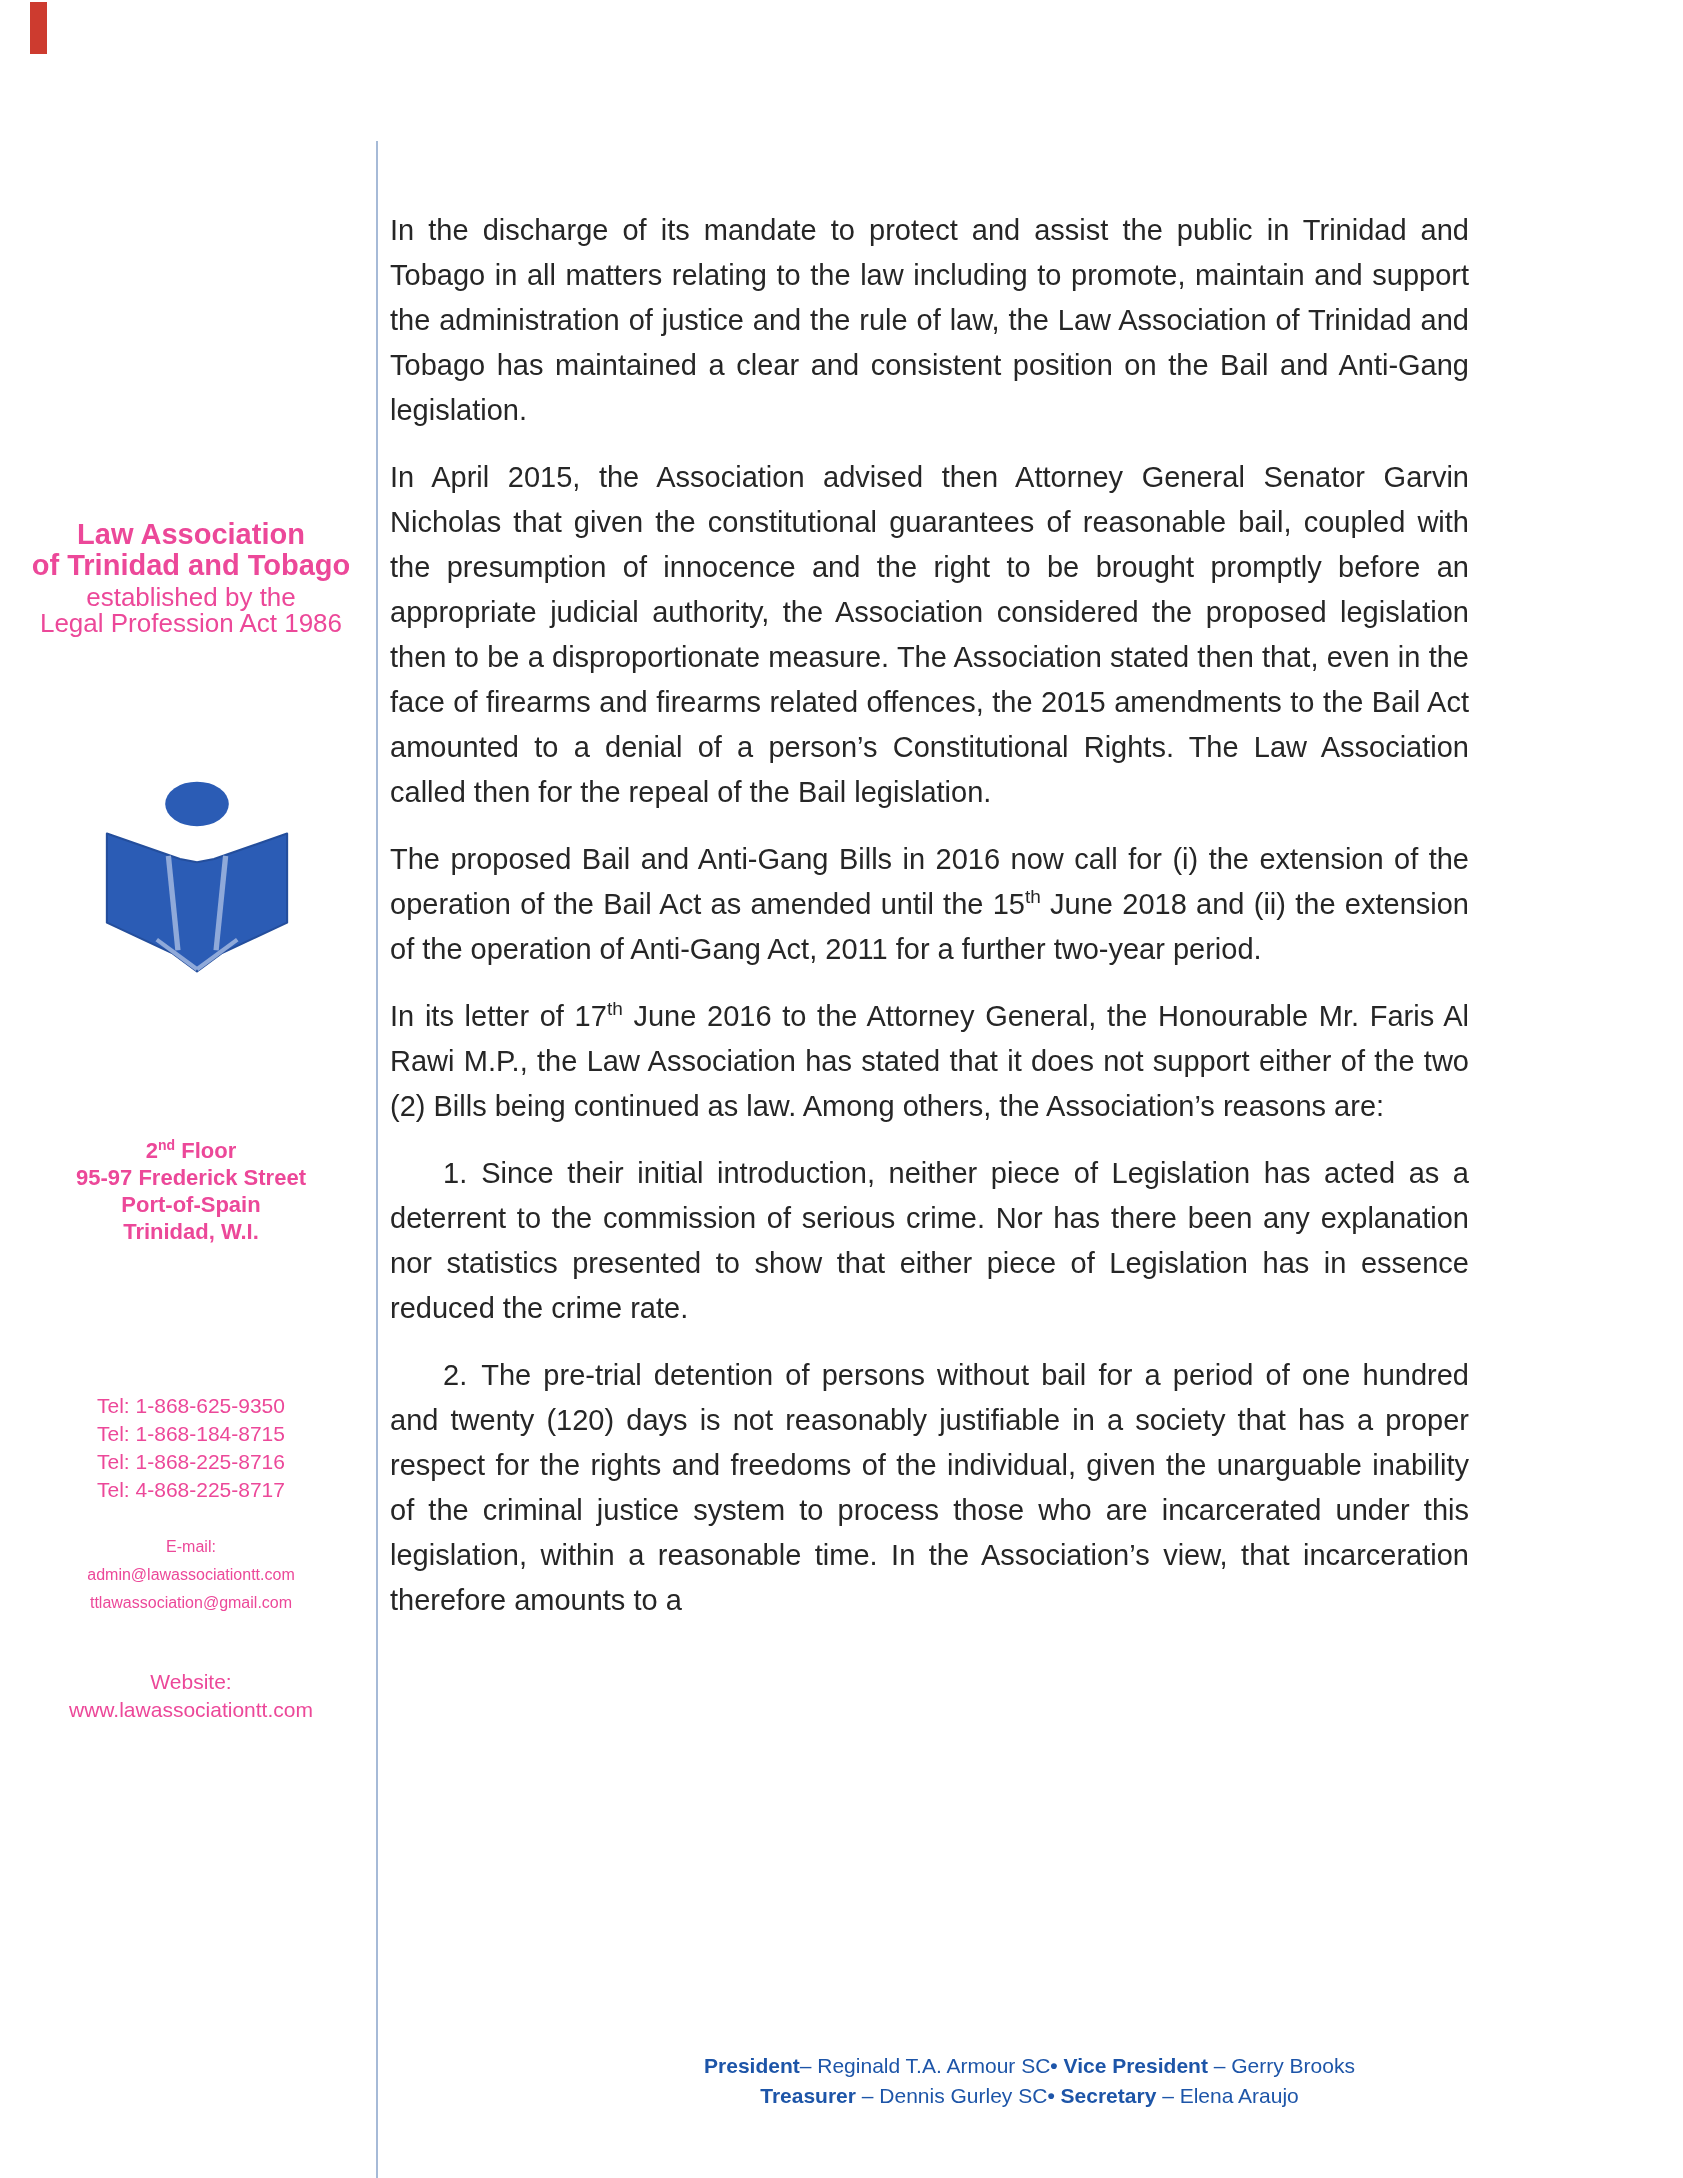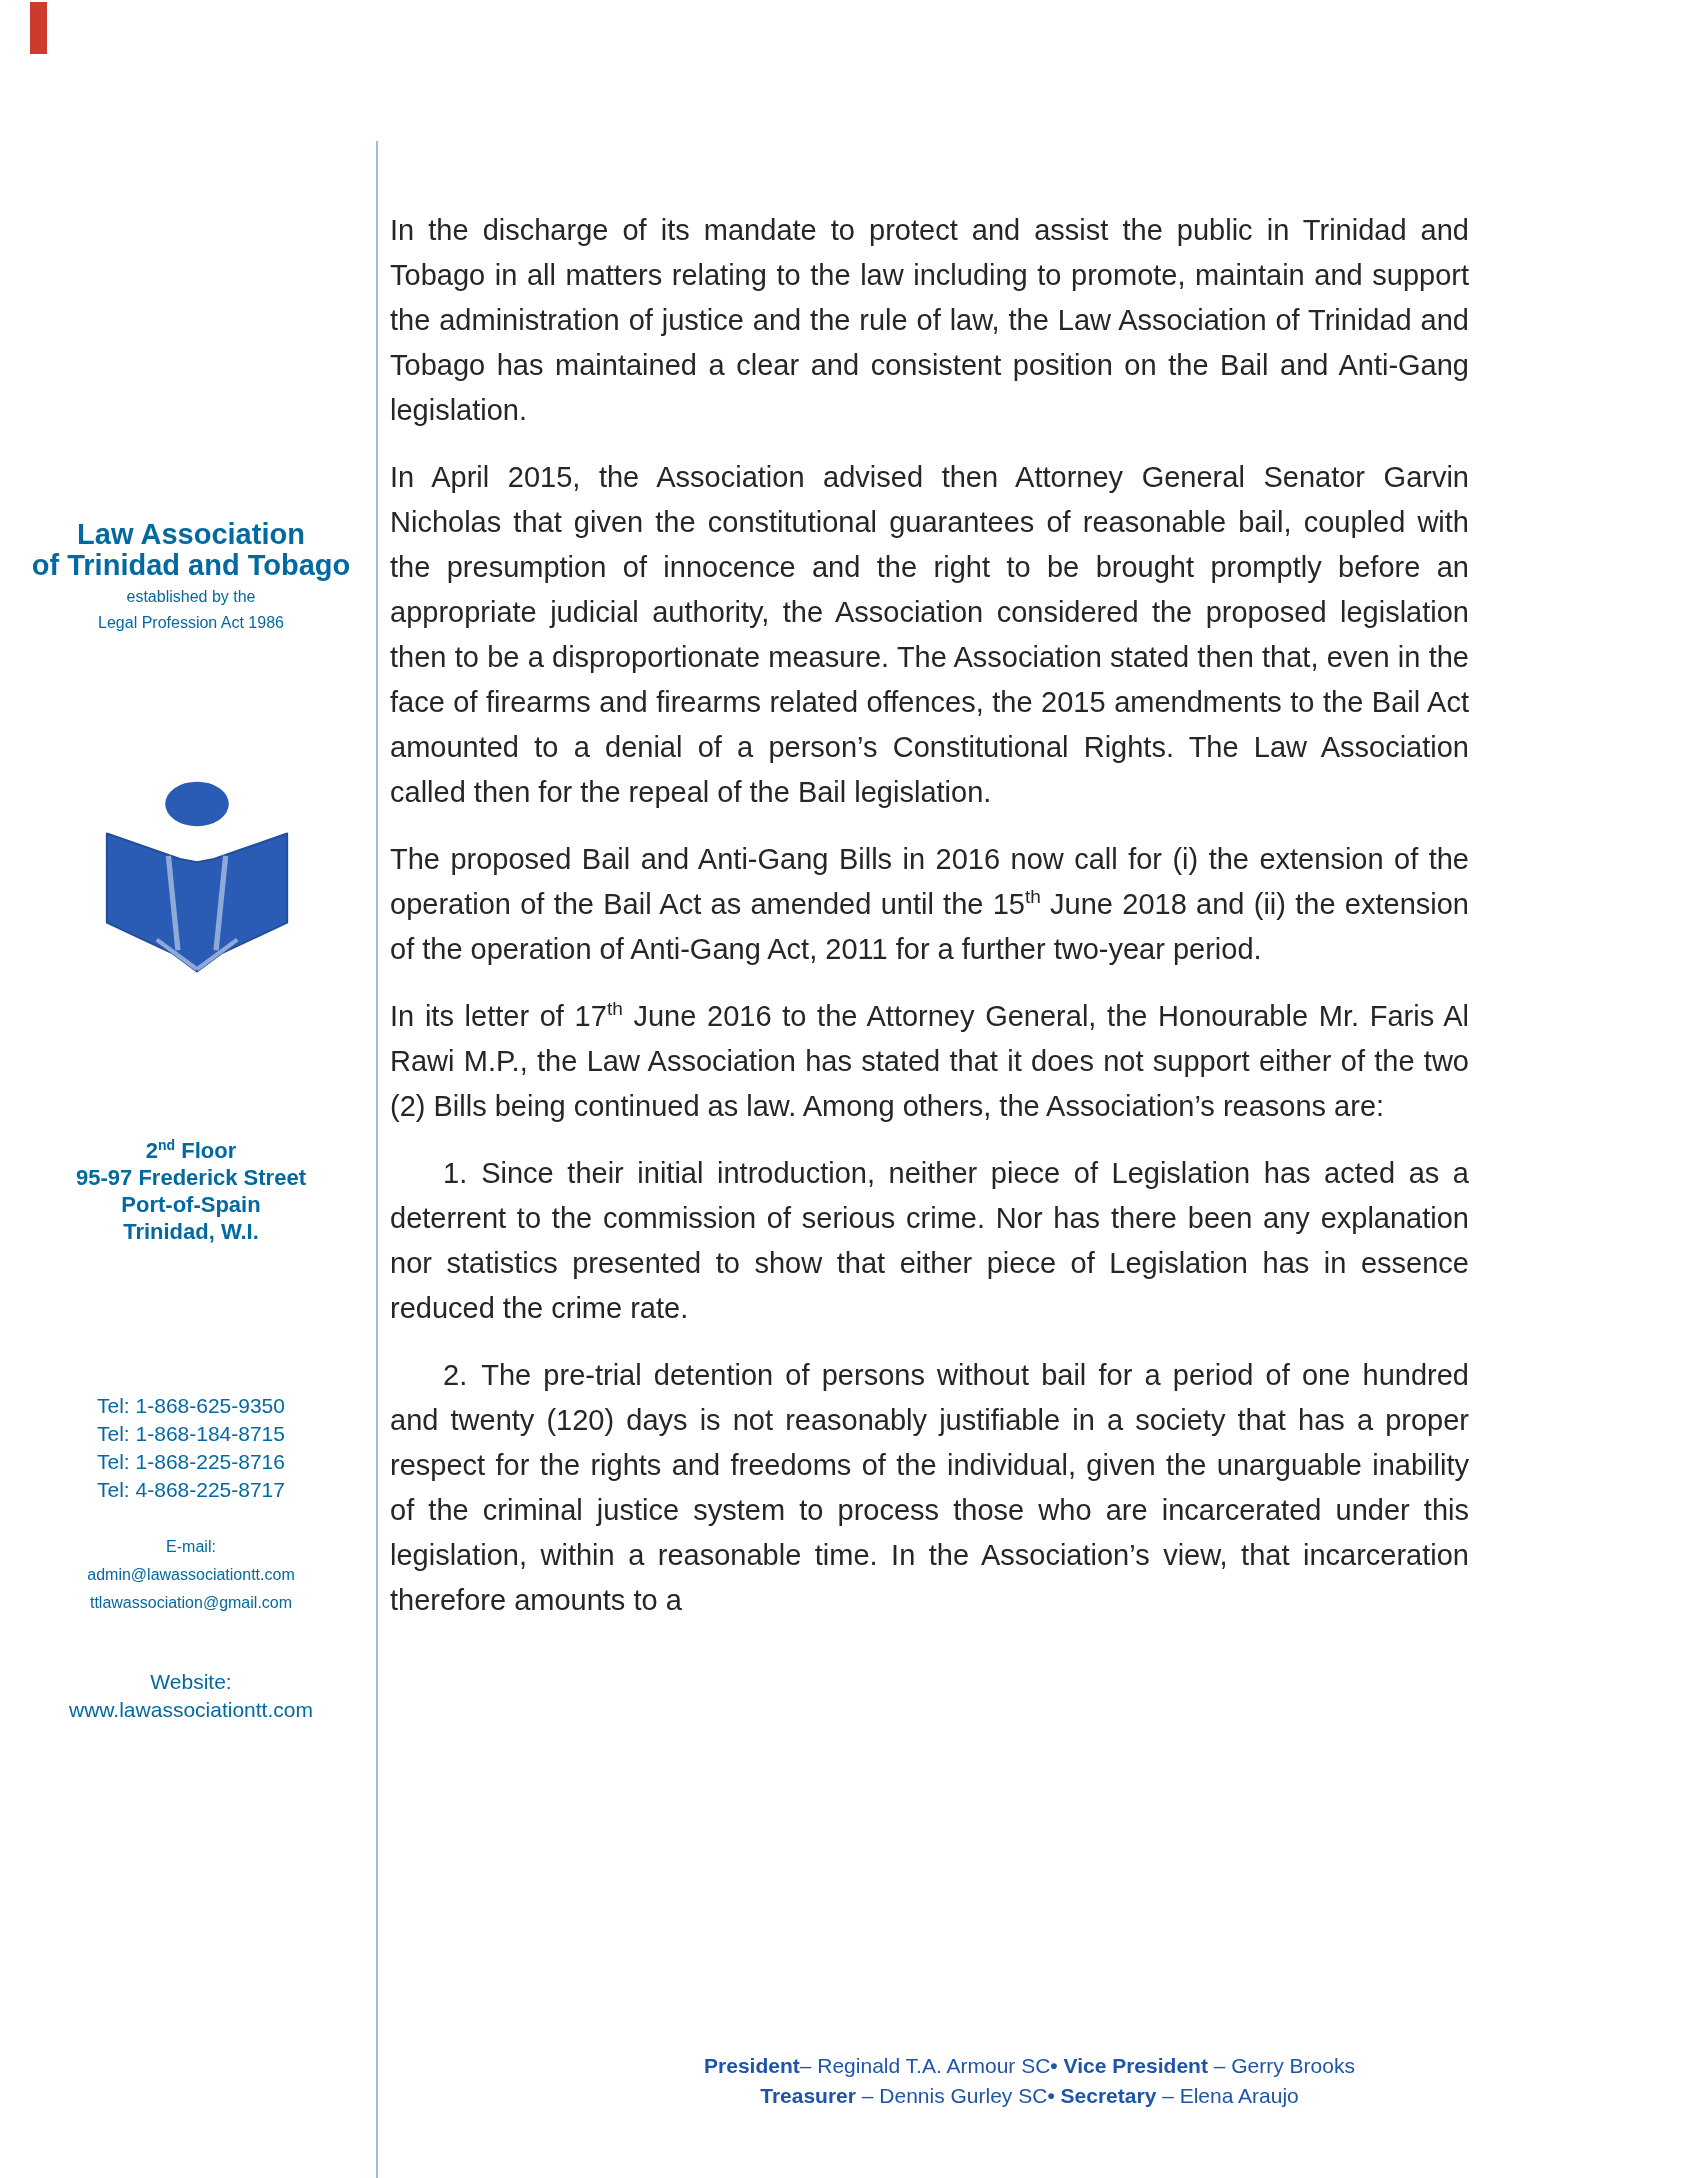--- a/index.html
+++ b/index.html
@@ -14,25 +14,25 @@
     position:absolute;left:30px;top:2px;width:17px;height:52px;
     background:#cd3b2f;
   }
   .divider{
     position:absolute;left:376px;top:141px;width:2px;height:2037px;
     background:#a6bad7;
   }
   
   .side-block{
     position:absolute;left:0;width:382px;text-align:center;
-    color:#0369a1;
+    color:#ec4899;
   }
   .org{top:519px;}
   .org .org-name{font-size:29px;font-weight:bold;line-height:31px;}
-  .org .org-sub{font-size:16px;line-height:26px;margin-top:3px;}
+  .org .org-sub{font-size:26px;line-height:26px;margin-top:3px;}
   .logo-wrap{
     position:absolute;left:89px;top:770px;width:216px;height:212px;
   }
   .addr{top:1137px;font-size:22px;font-weight:bold;line-height:27px;}
   .tels{top:1392px;font-size:21px;line-height:28px;}
   .emails{top:1533px;font-size:16px;line-height:28px;}
   .web{top:1636px;font-size:21px;line-height:28px;margin-top:32px;}
   .side-block sup{font-size:14px;line-height:0;}
   
   .main{

